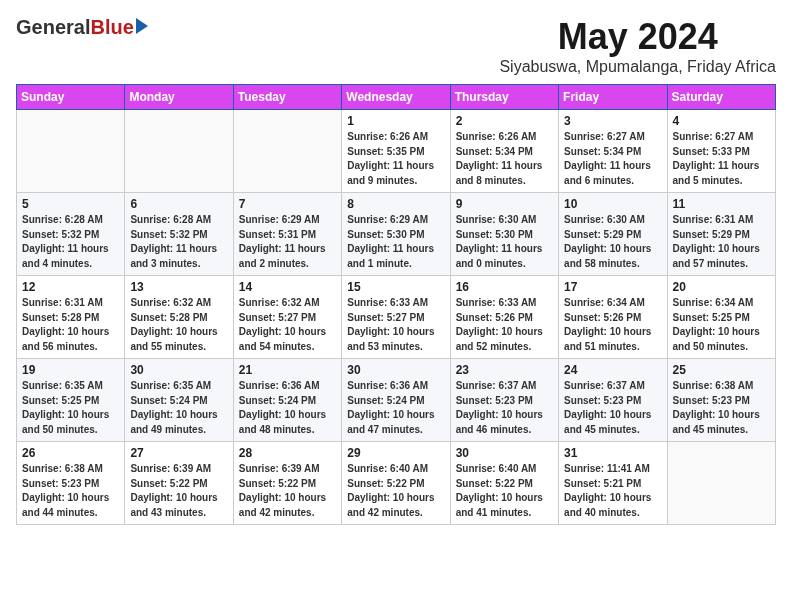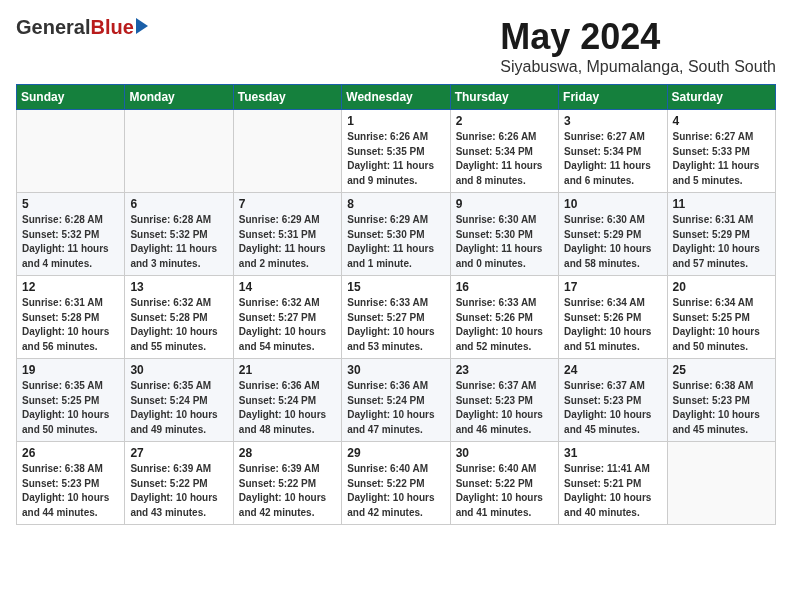--- a/index.html
+++ b/index.html
@@ -37,38 +37,38 @@
     }
     .logo-arrow {
       width: 0; height: 0;
       border-left: 12px solid #1a5fa8;
       border-top: 8px solid transparent;
       border-bottom: 8px solid transparent;
       margin-left: 2px;
       margin-top: -4px;
     }
     .title-block {
-      text-align: left;
+      text-align: center;
     }
     .title-month {
       font-size: 36px;
       font-weight: bold;
       color: #1a1a1a;
     }
     .title-location {
       font-size: 16px;
       color: #333;
     }
     .calendar {
       width: 100%;
       border-collapse: collapse;
       border: 1px solid #ccc;
     }
     .calendar th {
-      background-color: #15803d;
+      background-color: #d946ef;
       color: #fff;
       font-size: 12px;
       font-weight: bold;
       padding: 5px 4px;
       text-align: left;
       border: 1px solid #1a5fa8;
     }
     .calendar td {
       vertical-align: top;
       padding: 4px 5px;
@@ -107,21 +107,21 @@
 <div class="header">
   <div class="logo">
     <div class="logo-text">
       <span class="logo-general">General</span>
       <span class="logo-blue">Blue</span>
       <div class="logo-arrow"></div>
     </div>
   </div>
   <div class="title-block">
     <div class="title-month">May 2024</div>
-    <div class="title-location">Siyabuswa, Mpumalanga, South South</div>
+    <div class="title-location">Siyabuswa, Mpumalanga, Friday Africa</div>
   </div>
 </div>
 
 <table class="calendar">
   <thead>
     <tr>
     <th>Sunday</th>
         <th>Monday</th>
         <th>Tuesday</th>
         <th>Wednesday</th>

